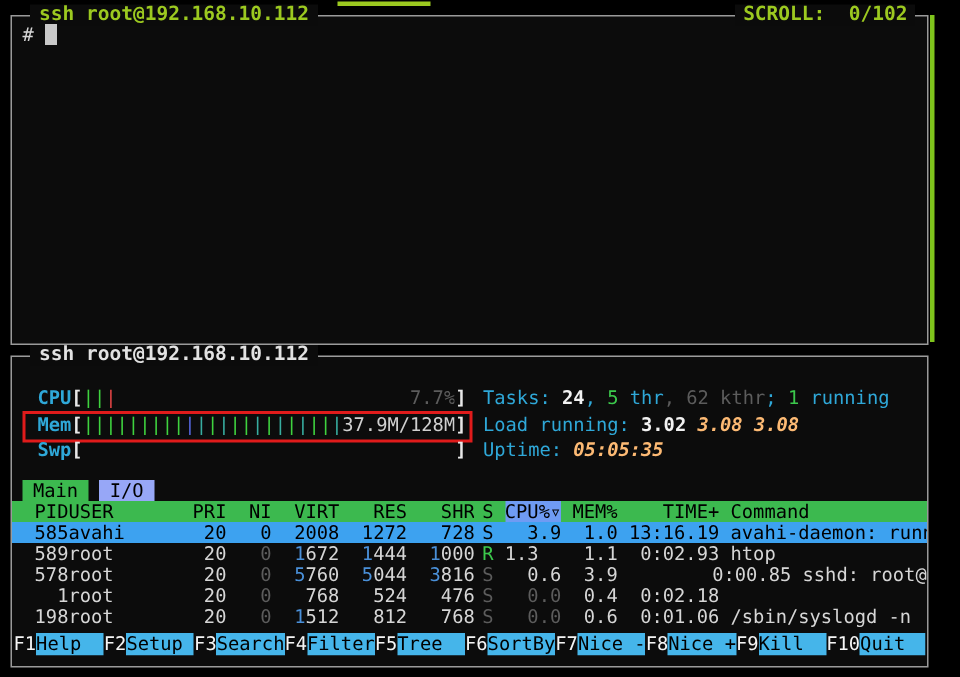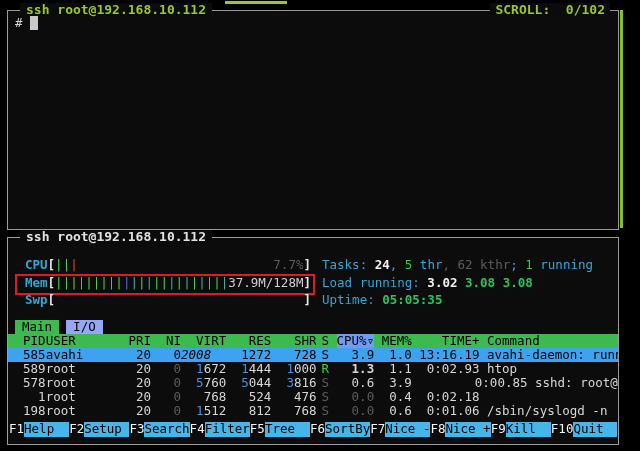--- a/index.html
+++ b/index.html
@@ -39,21 +39,21 @@
   .bar-r{color:#e04444;}
   .bar-b{color:#5566dd;}
   .bar-c{color:#38ada0;}
   .annotation-box{position:absolute;left:7px;top:36px;width:296px;height:17px;border:2px solid var(--annotation-red);}
   .stats{position:absolute;left:314px;top:20px;}
   .stat-line{white-space:pre;height:14px;margin-bottom:3.5px;}
   .c-cyan{color:var(--htop-cyan);}
   .c-wb{color:#f2f2f2;font-weight:bold;}
   .c-green{color:#3cc84c;}
   .c-dim{color:#5c5c5c;}
-  .c-blueb{color:#22c55e;font-weight:bold;}
+  .c-blueb{color:#fdba74;font-weight:bold;font-style:italic;}
   .c-num{color:#4a90d9;}
   
   .ptable{position:absolute;left:0;right:0;top:82px;}
   .tabs{padding-left:7px;height:15px;white-space:pre;}
   .tab{display:inline-block;padding:0 7px;margin-right:7px;color:#000;}
   .tab-active{background:var(--header-green);}
   .tab-inactive{background:var(--tab-io-bg);}
   .header-row{display:flex;background:var(--header-green);color:#000;height:14px;margin-top:-1px;}
   .hcell{white-space:pre;overflow:hidden;}
   .hcell.sorted{background:var(--sort-bg);}
@@ -114,39 +114,39 @@
             <span class="hcell" style="width:5ch;flex:none;text-align:right;">MEM%</span>
             <span class="hcell" style="width:9ch;flex:none;text-align:right;">TIME+</span>
             <span class="hcell" style="flex:1;padding-left:1ch;text-align:left;">Command</span>
           </div>
         <div id="rows">
             <div class="prow selected">
               <span class="pcell" style="width:5ch;flex:none;text-align:right;">585</span>
               <span class="pcell" style="width:10ch;flex:none;text-align:left;">avahi</span>
               <span class="pcell" style="width:4ch;flex:none;text-align:right;">20</span>
               <span class="pcell" style="width:4ch;flex:none;text-align:right;">0</span>
-              <span class="pcell" style="width:6ch;flex:none;font-style:italic;">2008</span>
+              <span class="pcell" style="width:6ch;flex:none;text-align:right;">2008</span>
               <span class="pcell" style="width:6ch;flex:none;text-align:right;">1272</span>
               <span class="pcell" style="width:6ch;flex:none;text-align:right;">728</span>
               <span class="pcell" style="width:2ch;flex:none;text-align:left;padding-left:5px;">S</span>
               <span class="pcell" style="width:5ch;flex:none;text-align:right;">3.9</span>
               <span class="pcell" style="width:5ch;flex:none;text-align:right;">1.0</span>
               <span class="pcell" style="width:9ch;flex:none;text-align:right;">13:16.19</span>
               <span class="pcell" style="flex:1;padding-left:1ch;text-align:left;">avahi-daemon: running</span>
             </div>
             <div class="prow">
               <span class="pcell" style="width:5ch;flex:none;text-align:right;">589</span>
               <span class="pcell" style="width:10ch;flex:none;text-align:left;">root</span>
               <span class="pcell" style="width:4ch;flex:none;text-align:right;">20</span>
               <span class="pcell" style="width:4ch;flex:none;text-align:right;"><span class="c-dim">0</span></span>
               <span class="pcell" style="width:6ch;flex:none;text-align:right;"><span class="c-num">1</span>672</span>
               <span class="pcell" style="width:6ch;flex:none;text-align:right;"><span class="c-num">1</span>444</span>
               <span class="pcell" style="width:6ch;flex:none;text-align:right;"><span class="c-num">1</span>000</span>
               <span class="pcell" style="width:2ch;flex:none;text-align:left;padding-left:5px;"><span class="c-green">R</span></span>
-              <span class="pcell" style="width:5ch;flex:none;text-align:right;font-weight:bold;">1.3</span>
+              <span class="pcell" style="width:5ch;flex:none;">1.3</span>
               <span class="pcell" style="width:5ch;flex:none;text-align:right;">1.1</span>
               <span class="pcell" style="width:9ch;flex:none;text-align:right;">0:02.93</span>
               <span class="pcell" style="flex:1;padding-left:1ch;text-align:left;">htop</span>
             </div>
             <div class="prow">
               <span class="pcell" style="width:5ch;flex:none;text-align:right;">578</span>
               <span class="pcell" style="width:10ch;flex:none;text-align:left;">root</span>
               <span class="pcell" style="width:4ch;flex:none;text-align:right;">20</span>
               <span class="pcell" style="width:4ch;flex:none;text-align:right;"><span class="c-dim">0</span></span>
               <span class="pcell" style="width:6ch;flex:none;text-align:right;"><span class="c-num">5</span>760</span>

